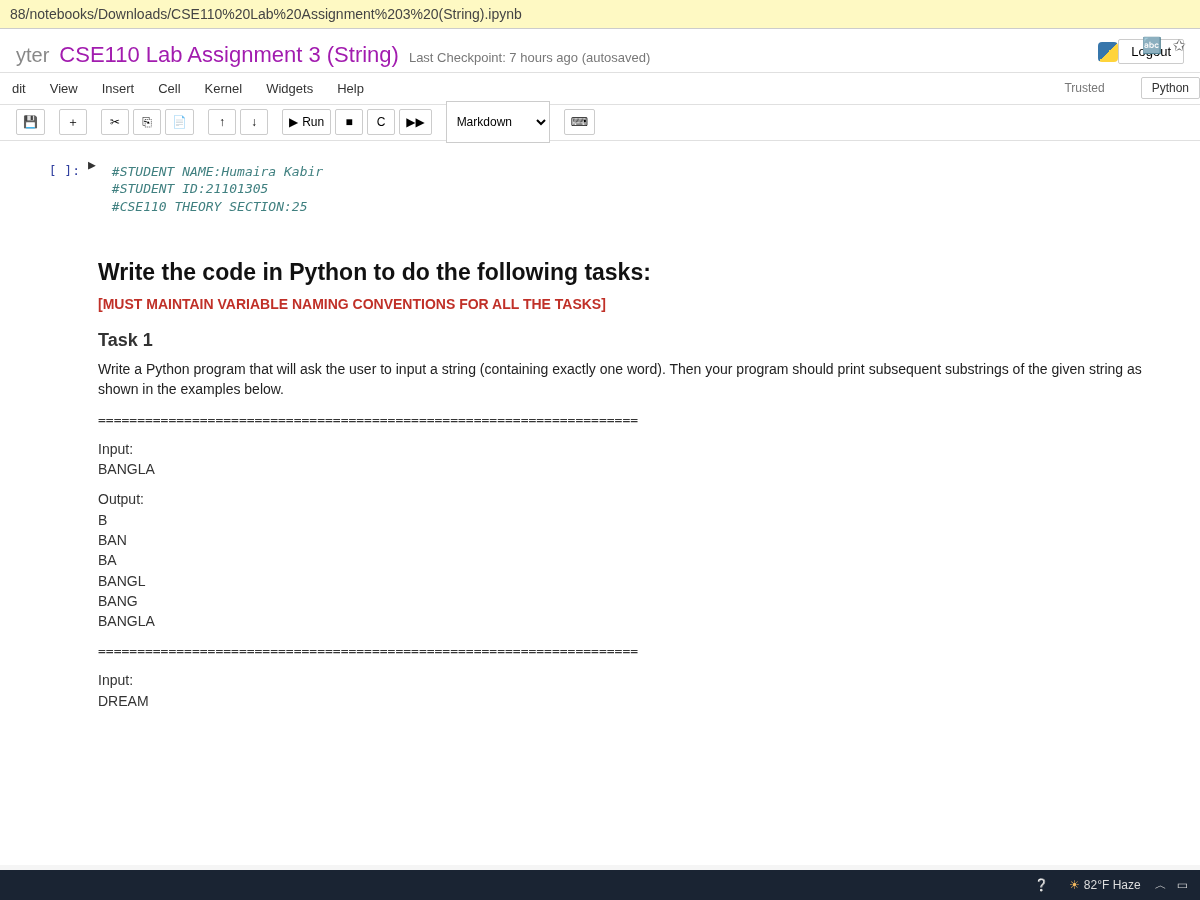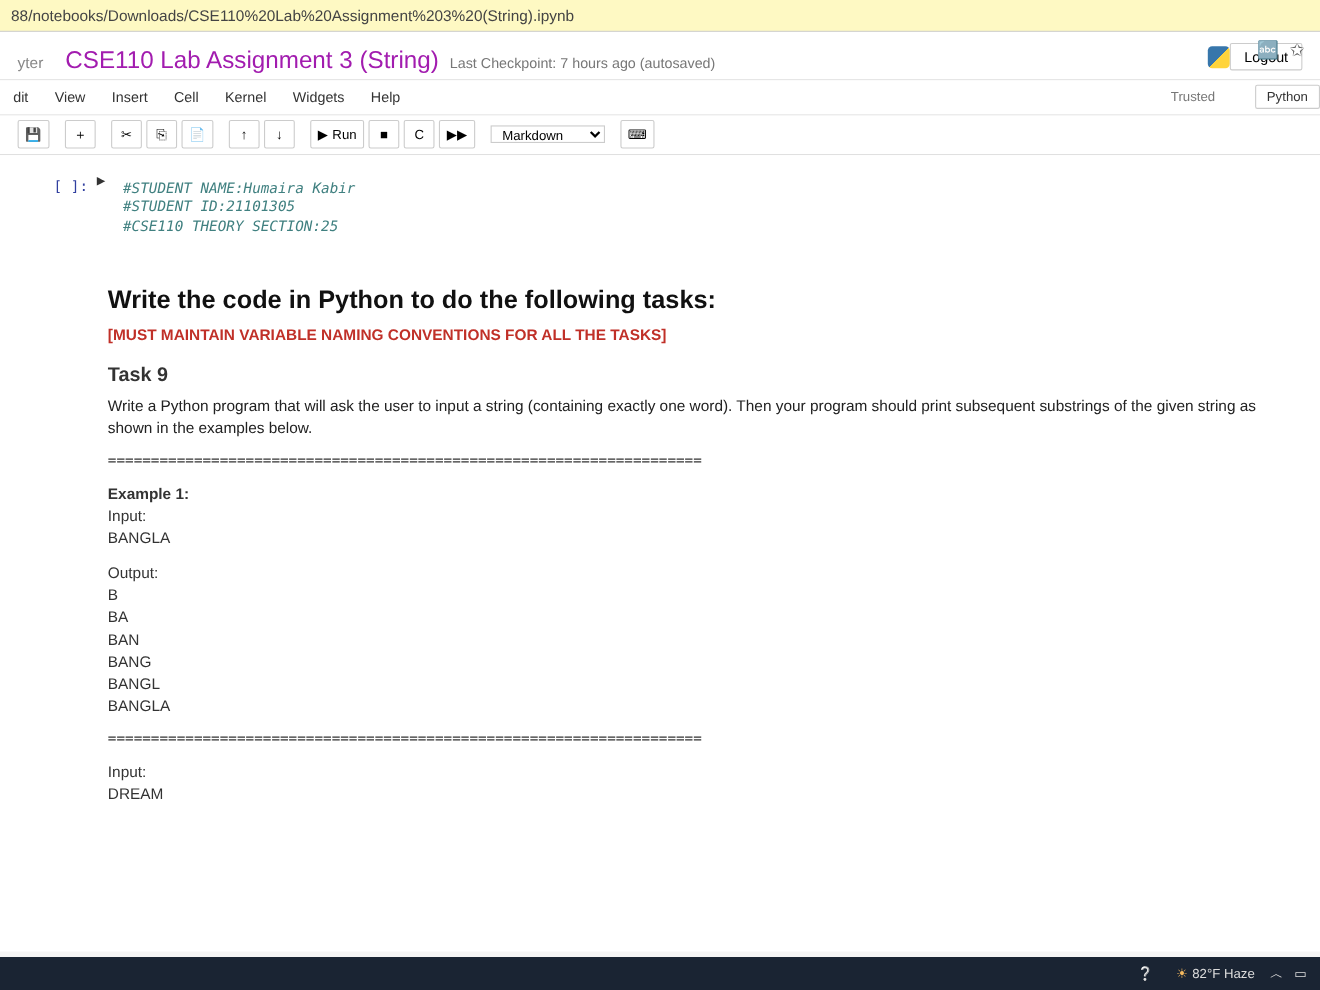--- a/index.html
+++ b/index.html
@@ -20,23 +20,23 @@
     border-bottom: 1px solid #ccc;
   }
   .header {
     background: #fff;
     padding: 10px 16px 4px 16px;
     border-bottom: 1px solid #e0e0e0;
     display: flex;
     align-items: baseline;
   }
   .jp-logo-text {
-    font-size: 14px;
+    font-size: 20px;
     color: #888;
-    margin-right: 20px;
+    margin-right: 10px;
   }
   .nb-title {
     font-size: 22px;
     color: #a21caf;
   }
   .checkpoint {
     font-size: 13px;
     color: #777;
     margin-left: 10px;
   }
@@ -104,21 +104,21 @@
     justify-content: center;
     font-size: 12px;
     cursor: pointer;
     border-radius: 2px;
     padding: 0 6px;
   }
   .tb-sep { width: 6px; }
   .tb-run { gap: 4px; }
   .cell-type-select {
     border: 1px solid #ccc;
-    height: 16px;
+    height: 42px;
     font-size: 12px;
     padding: 0 20px 0 6px;
     background: #fff;
   }
   .notebook-area {
     padding: 12px 24px 12px 0;
     background: #fff;
     height: calc(900px - 30px - 48px - 32px - 36px - 30px);
     overflow: hidden;
   }
@@ -298,38 +298,37 @@
       </div>
     </div>
   </div>
 
   <div class="cell">
     <div class="prompt empty">.</div>
     <div class="cell-body">
       <div class="md-h2">Write the code in Python to do the following tasks:</div>
       <div class="md-warn">[MUST MAINTAIN VARIABLE NAMING CONVENTIONS FOR ALL THE TASKS]</div>
 
-      <div class="md-h3">Task 9</div>
+      <div class="md-h3">Task 1</div>
       <div class="md-p">Write a Python program that will ask the user to input a string (containing exactly one word). Then your program should print subsequent substrings of the given string as shown in the examples below.</div>
 
       <div class="md-hr">=====================================================================</div>
 
       <div class="md-block">
-        <div class="label">Example 1:</div>
         <div>Input:</div>
         <div>BANGLA</div>
       </div>
 
       <div class="md-block">
         <div>Output:</div>
         <div>B</div>
+        <div>BAN</div>
         <div>BA</div>
-        <div>BAN</div>
+        <div>BANGL</div>
         <div>BANG</div>
-        <div>BANGL</div>
         <div>BANGLA</div>
       </div>
 
       <div class="md-hr">=====================================================================</div>
 
       <div class="md-block">
         <div>Input:</div>
         <div>DREAM</div>
       </div>
     </div>

